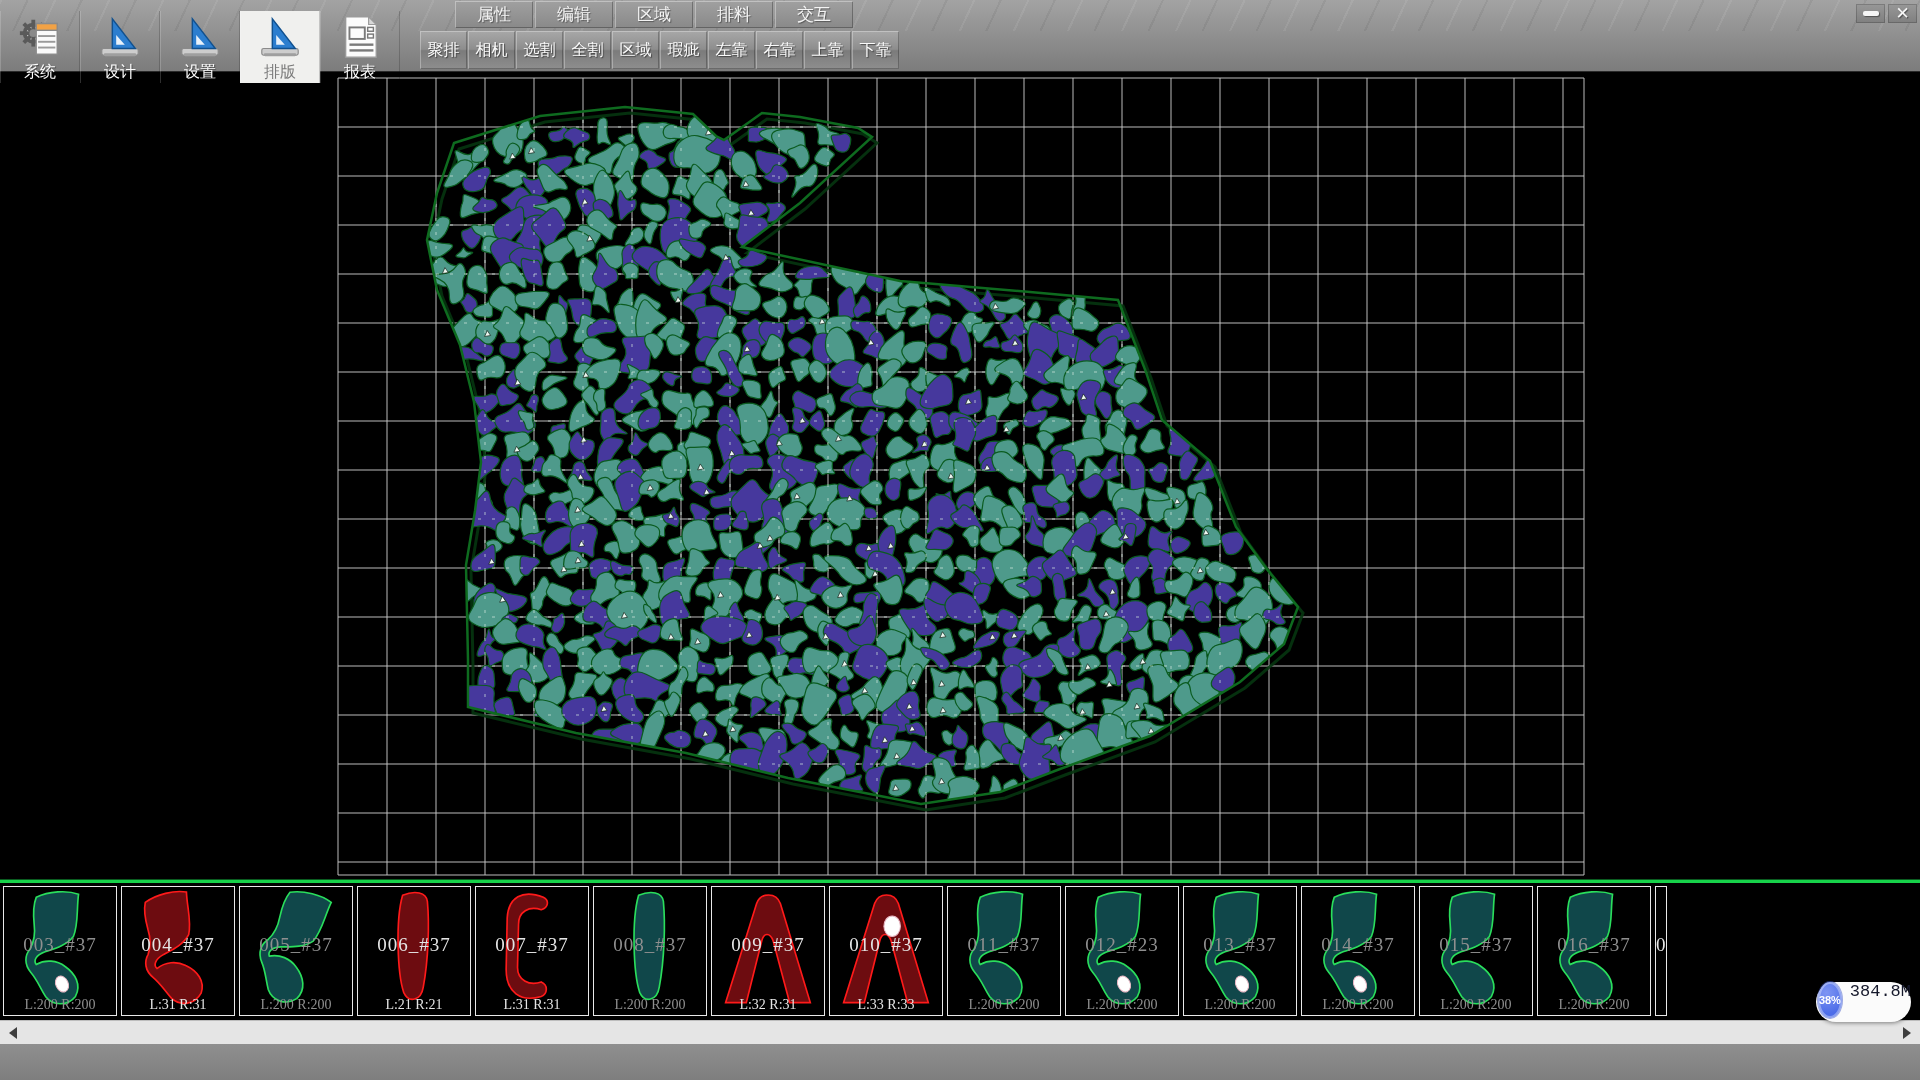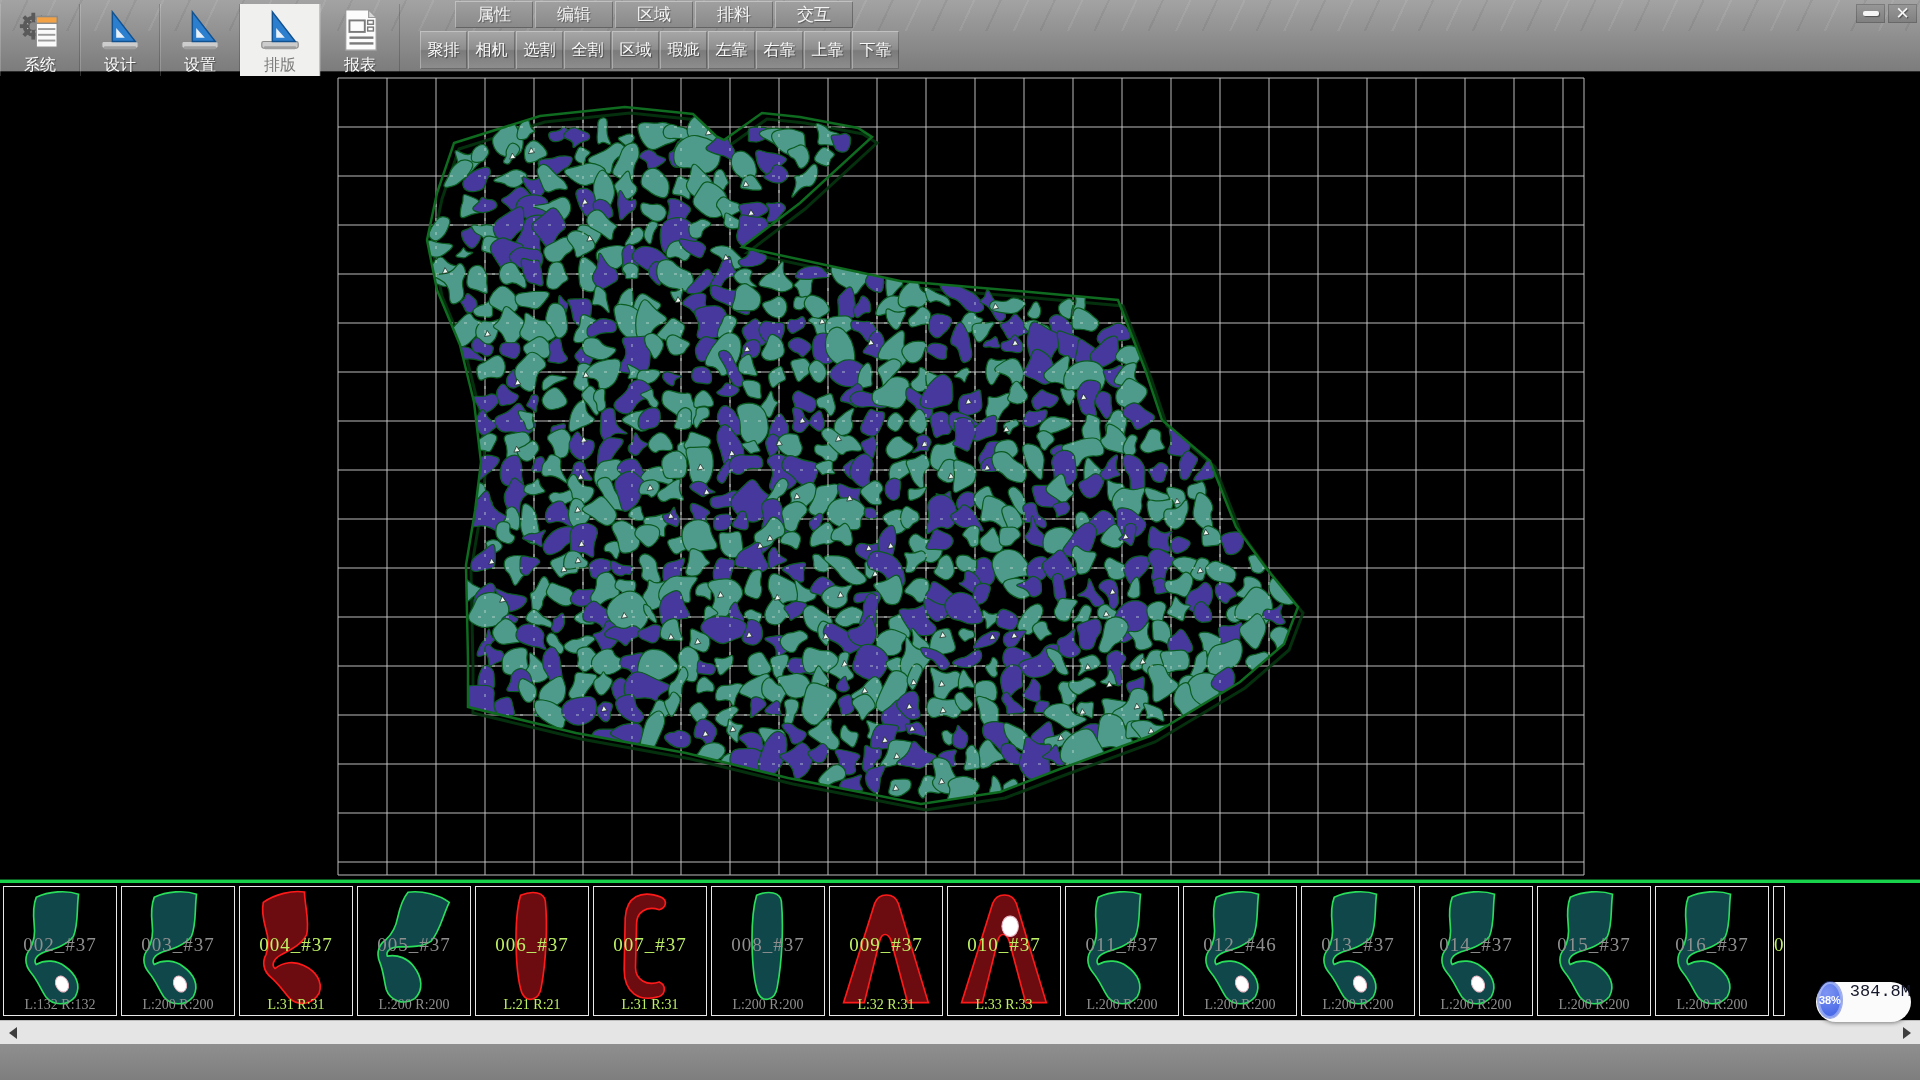--- a/index.html
+++ b/index.html
@@ -6,21 +6,21 @@
   html,body { width:1920px; height:1080px; overflow:hidden; background:#000;
     font-family:"Liberation Sans","DejaVu Sans",sans-serif; }
   #app { position:relative; width:1920px; height:1080px; }
 
   
   #toolbar { position:absolute; left:0; top:0; width:1920px; height:72px;
     background:linear-gradient(#a3a3a3,#7c7c7c); border-bottom:1px solid #2a2a2a; }
   #toolbar::before { content:""; position:absolute; left:0; top:0; width:100%; height:31px;
     background:repeating-linear-gradient(115deg, rgba(255,255,255,.08) 0 2px, transparent 2px 24px,
       rgba(0,0,0,.06) 24px 26px, transparent 26px 49px); }
-  #big-buttons { position:absolute; left:0; top:4px; height:72px; display:flex; z-index:2; }
+  #big-buttons { position:absolute; left:0; top:11px; height:72px; display:flex; z-index:2; }
   .big-btn { width:80px; height:72px; display:flex; flex-direction:column; align-items:center;
     justify-content:flex-start; padding-top:3px; cursor:default;
     border-right:1px solid rgba(0,0,0,.18); border-left:1px solid rgba(255,255,255,.18); }
   .big-btn .bicon { width:46px; height:46px; }
   .big-btn .blabel { font-size:16px; color:#fdfdfd; text-shadow:1px 1px 1px rgba(0,0,0,.45); margin-top:2px; }
   .big-btn.selected { background:#f0f0ee; }
   .big-btn.selected .blabel { color:#7a7a7a; text-shadow:none; }
 
   #menu-tabs { position:absolute; left:420px; top:1px; height:28px; display:flex; z-index:2;padding-left:35px; }
   .menu-tab { width:78px; height:27px; margin-right:2px; display:flex; align-items:center; justify-content:center;
@@ -51,21 +51,21 @@
   #strip { position:absolute; left:0; top:883px; width:1920px; height:137px; background:#000;
     display:flex; padding:3px 0 0 3px; overflow:hidden; }
   .cell { position:relative; width:114px; height:130px; margin-right:4px; flex:0 0 auto;
     border:1px solid #e9e9e9; background:#000; overflow:hidden; }
   .cell.partial { width:12px; margin-right:0; }
   .cell .pname { position:absolute; left:0; top:47px; width:100%; text-align:center;
     font-family:"Liberation Serif","DejaVu Serif",serif; font-size:19px; letter-spacing:1px; white-space:nowrap; }
   .cell .psize { position:absolute; left:0; bottom:2px; width:100%; text-align:center;
     font-family:"Liberation Serif","DejaVu Serif",serif; font-size:14px; white-space:nowrap; }
   .cell .pname.gray,.cell .psize.gray { color:#8f8f8f; }
-  .cell .pname.green,.cell .psize.green { color:#bef264; }
+  .cell .pname.green,.cell .psize.green { color:#e5e5e5; }
   .cell svg { position:absolute; left:0; top:0; }
 
   
   #progress-badge { position:absolute; left:1816px; top:982px; width:95px; height:40px;
     background:#fbfbfb; border-radius:20px; box-shadow:0 1px 4px rgba(0,0,0,.45);
     display:flex; align-items:flex-start; z-index:10; }
   #progress-circle { width:36px; height:36px; margin-left:2px; border-radius:50%;
     background:radial-gradient(circle at 35% 30%, #7e95f3, #4d6de8 70%);
     box-shadow:inset 0 0 0 2px rgba(255,255,255,.35), 0 0 0 1px rgba(60,86,200,.5);
     display:flex; align-items:center; justify-content:center; }
@@ -997,121 +997,111 @@
   <div id="green-line"></div>
 
   <div id="strip">
       <div class="cell">
         <svg width="114" height="128" viewBox="0 0 100 124">
         <g transform="rotate(0 50 62)">
           <path d="M26,10 C38,4 56,3 67,7 C65,22 67,36 62,48 C55,57 43,60 34,63 C26,66 23,71 26,75 C35,70 46,71 54,77 C64,84 70,95 64,106 C56,116 42,115 35,106 C30,98 27,90 21,83 C14,75 15,66 20,60 C24,53 25,44 24,36 C23,26 24,15 26,10 Z" fill="#10474a" stroke="#2ade5c" stroke-width="1.6"></path>
           <ellipse cx="51" cy="94" rx="6" ry="8" transform="rotate(-25 51 94)" fill="#ffffff" stroke="#e9b8c4" stroke-width="1"></ellipse>
         </g>
         </svg>
-      <div class="pname gray">002_#37</div>
-      <div class="psize gray">L:132 R:132</div>
+      <div class="pname gray">003_#37</div>
+      <div class="psize gray">L:200 R:200</div>
+      </div>
+      <div class="cell">
+        <svg width="114" height="128" viewBox="0 0 100 124">
+        <g transform="rotate(-10 50 62)">
+          <path d="M26,10 C38,4 56,3 67,7 C65,22 67,36 62,48 C55,57 43,60 34,63 C26,66 23,71 26,75 C35,70 46,71 54,77 C64,84 70,95 64,106 C56,116 42,115 35,106 C30,98 27,90 21,83 C14,75 15,66 20,60 C24,53 25,44 24,36 C23,26 24,15 26,10 Z" fill="#6d0c10" stroke="#ff1a1a" stroke-width="1.6"></path>
+
+        </g>
+        </svg>
+      <div class="pname green">004_#37</div>
+      <div class="psize green">L:31 R:31</div>
+      </div>
+      <div class="cell">
+        <svg width="114" height="128" viewBox="0 0 100 124">
+        <g transform="rotate(18 50 62)">
+          <path d="M26,10 C38,4 56,3 67,7 C65,22 67,36 62,48 C55,57 43,60 34,63 C26,66 23,71 26,75 C35,70 46,71 54,77 C64,84 70,95 64,106 C56,116 42,115 35,106 C30,98 27,90 21,83 C14,75 15,66 20,60 C24,53 25,44 24,36 C23,26 24,15 26,10 Z" fill="#10474a" stroke="#2ade5c" stroke-width="1.6"></path>
+
+        </g>
+        </svg>
+      <div class="pname gray">005_#37</div>
+      <div class="psize gray">L:200 R:200</div>
+      </div>
+      <div class="cell">
+        <svg width="114" height="128" viewBox="0 0 100 124">
+        <g transform="rotate(0 50 62)">
+          <path d="M38,8 C50,3 61,5 62,14 C64,36 63,70 58,97 C56,110 44,113 39,102 C33,84 31,32 38,8 Z" fill="#6d0c10" stroke="#ff1a1a" stroke-width="1.6"></path>
+
+        </g>
+        </svg>
+      <div class="pname green">006_#37</div>
+      <div class="psize green">L:21 R:21</div>
+      </div>
+      <div class="cell">
+        <svg width="114" height="128" viewBox="0 0 100 124">
+        <g transform="rotate(0 50 62)">
+          <path d="M60,10 C40,2 26,10 25,30 L24,80 C24,102 38,112 58,106 C64,104 65,95 58,92 C46,96 35,90 35,78 L36,36 C36,24 46,18 58,22 C65,20 66,13 60,10 Z" fill="#6d0c10" stroke="#ff1a1a" stroke-width="1.6"></path>
+
+        </g>
+        </svg>
+      <div class="pname green">007_#37</div>
+      <div class="psize green">L:31 R:31</div>
+      </div>
+      <div class="cell">
+        <svg width="114" height="128" viewBox="0 0 100 124">
+        <g transform="rotate(0 50 62)">
+          <path d="M38,8 C50,3 61,5 62,14 C64,36 63,70 58,97 C56,110 44,113 39,102 C33,84 31,32 38,8 Z" fill="#10474a" stroke="#2ade5c" stroke-width="1.6"></path>
+
+        </g>
+        </svg>
+      <div class="pname gray">008_#37</div>
+      <div class="psize gray">L:200 R:200</div>
+      </div>
+      <div class="cell">
+        <svg width="114" height="128" viewBox="0 0 100 124">
+        <g transform="rotate(0 50 62)">
+          <path d="M8,112 L38,16 C42,5 57,5 61,16 L90,112 L70,112 L54,52 C51,44 45,44 43,52 L28,112 Z" fill="#6d0c10" stroke="#ff1a1a" stroke-width="1.6"></path>
+
+        </g>
+        </svg>
+      <div class="pname green">009_#37</div>
+      <div class="psize green">L:32 R:31</div>
+      </div>
+      <div class="cell">
+        <svg width="114" height="128" viewBox="0 0 100 124">
+        <g transform="rotate(0 50 62)">
+          <path d="M8,112 L38,16 C42,5 57,5 61,16 L90,112 L70,112 L54,52 C51,44 45,44 43,52 L28,112 Z" fill="#6d0c10" stroke="#ff1a1a" stroke-width="1.6"></path>
+          <ellipse cx="55" cy="38" rx="8" ry="10" transform="rotate(0 55 38)" fill="#ffffff" stroke="#e9b8c4" stroke-width="1"></ellipse>
+        </g>
+        </svg>
+      <div class="pname green">010_#37</div>
+      <div class="psize green">L:33 R:33</div>
+      </div>
+      <div class="cell">
+        <svg width="114" height="128" viewBox="0 0 100 124">
+        <g transform="rotate(0 50 62)">
+          <path d="M26,10 C38,4 56,3 67,7 C65,22 67,36 62,48 C55,57 43,60 34,63 C26,66 23,71 26,75 C35,70 46,71 54,77 C64,84 70,95 64,106 C56,116 42,115 35,106 C30,98 27,90 21,83 C14,75 15,66 20,60 C24,53 25,44 24,36 C23,26 24,15 26,10 Z" fill="#10474a" stroke="#2ade5c" stroke-width="1.6"></path>
+
+        </g>
+        </svg>
+      <div class="pname gray">011_#37</div>
+      <div class="psize gray">L:200 R:200</div>
       </div>
       <div class="cell">
         <svg width="114" height="128" viewBox="0 0 100 124">
         <g transform="rotate(0 50 62)">
           <path d="M26,10 C38,4 56,3 67,7 C65,22 67,36 62,48 C55,57 43,60 34,63 C26,66 23,71 26,75 C35,70 46,71 54,77 C64,84 70,95 64,106 C56,116 42,115 35,106 C30,98 27,90 21,83 C14,75 15,66 20,60 C24,53 25,44 24,36 C23,26 24,15 26,10 Z" fill="#10474a" stroke="#2ade5c" stroke-width="1.6"></path>
           <ellipse cx="51" cy="94" rx="6" ry="8" transform="rotate(-25 51 94)" fill="#ffffff" stroke="#e9b8c4" stroke-width="1"></ellipse>
         </g>
         </svg>
-      <div class="pname gray">003_#37</div>
-      <div class="psize gray">L:200 R:200</div>
-      </div>
-      <div class="cell">
-        <svg width="114" height="128" viewBox="0 0 100 124">
-        <g transform="rotate(-10 50 62)">
-          <path d="M26,10 C38,4 56,3 67,7 C65,22 67,36 62,48 C55,57 43,60 34,63 C26,66 23,71 26,75 C35,70 46,71 54,77 C64,84 70,95 64,106 C56,116 42,115 35,106 C30,98 27,90 21,83 C14,75 15,66 20,60 C24,53 25,44 24,36 C23,26 24,15 26,10 Z" fill="#6d0c10" stroke="#ff1a1a" stroke-width="1.6"></path>
-
-        </g>
-        </svg>
-      <div class="pname green">004_#37</div>
-      <div class="psize green">L:31 R:31</div>
-      </div>
-      <div class="cell">
-        <svg width="114" height="128" viewBox="0 0 100 124">
-        <g transform="rotate(18 50 62)">
-          <path d="M26,10 C38,4 56,3 67,7 C65,22 67,36 62,48 C55,57 43,60 34,63 C26,66 23,71 26,75 C35,70 46,71 54,77 C64,84 70,95 64,106 C56,116 42,115 35,106 C30,98 27,90 21,83 C14,75 15,66 20,60 C24,53 25,44 24,36 C23,26 24,15 26,10 Z" fill="#10474a" stroke="#2ade5c" stroke-width="1.6"></path>
-
-        </g>
-        </svg>
-      <div class="pname gray">005_#37</div>
-      <div class="psize gray">L:200 R:200</div>
-      </div>
-      <div class="cell">
-        <svg width="114" height="128" viewBox="0 0 100 124">
-        <g transform="rotate(0 50 62)">
-          <path d="M38,8 C50,3 61,5 62,14 C64,36 63,70 58,97 C56,110 44,113 39,102 C33,84 31,32 38,8 Z" fill="#6d0c10" stroke="#ff1a1a" stroke-width="1.6"></path>
-
-        </g>
-        </svg>
-      <div class="pname green">006_#37</div>
-      <div class="psize green">L:21 R:21</div>
-      </div>
-      <div class="cell">
-        <svg width="114" height="128" viewBox="0 0 100 124">
-        <g transform="rotate(0 50 62)">
-          <path d="M60,10 C40,2 26,10 25,30 L24,80 C24,102 38,112 58,106 C64,104 65,95 58,92 C46,96 35,90 35,78 L36,36 C36,24 46,18 58,22 C65,20 66,13 60,10 Z" fill="#6d0c10" stroke="#ff1a1a" stroke-width="1.6"></path>
-
-        </g>
-        </svg>
-      <div class="pname green">007_#37</div>
-      <div class="psize green">L:31 R:31</div>
-      </div>
-      <div class="cell">
-        <svg width="114" height="128" viewBox="0 0 100 124">
-        <g transform="rotate(0 50 62)">
-          <path d="M38,8 C50,3 61,5 62,14 C64,36 63,70 58,97 C56,110 44,113 39,102 C33,84 31,32 38,8 Z" fill="#10474a" stroke="#2ade5c" stroke-width="1.6"></path>
-
-        </g>
-        </svg>
-      <div class="pname gray">008_#37</div>
-      <div class="psize gray">L:200 R:200</div>
-      </div>
-      <div class="cell">
-        <svg width="114" height="128" viewBox="0 0 100 124">
-        <g transform="rotate(0 50 62)">
-          <path d="M8,112 L38,16 C42,5 57,5 61,16 L90,112 L70,112 L54,52 C51,44 45,44 43,52 L28,112 Z" fill="#6d0c10" stroke="#ff1a1a" stroke-width="1.6"></path>
-
-        </g>
-        </svg>
-      <div class="pname green">009_#37</div>
-      <div class="psize green">L:32 R:31</div>
-      </div>
-      <div class="cell">
-        <svg width="114" height="128" viewBox="0 0 100 124">
-        <g transform="rotate(0 50 62)">
-          <path d="M8,112 L38,16 C42,5 57,5 61,16 L90,112 L70,112 L54,52 C51,44 45,44 43,52 L28,112 Z" fill="#6d0c10" stroke="#ff1a1a" stroke-width="1.6"></path>
-          <ellipse cx="55" cy="38" rx="8" ry="10" transform="rotate(0 55 38)" fill="#ffffff" stroke="#e9b8c4" stroke-width="1"></ellipse>
-        </g>
-        </svg>
-      <div class="pname green">010_#37</div>
-      <div class="psize green">L:33 R:33</div>
-      </div>
-      <div class="cell">
-        <svg width="114" height="128" viewBox="0 0 100 124">
-        <g transform="rotate(0 50 62)">
-          <path d="M26,10 C38,4 56,3 67,7 C65,22 67,36 62,48 C55,57 43,60 34,63 C26,66 23,71 26,75 C35,70 46,71 54,77 C64,84 70,95 64,106 C56,116 42,115 35,106 C30,98 27,90 21,83 C14,75 15,66 20,60 C24,53 25,44 24,36 C23,26 24,15 26,10 Z" fill="#10474a" stroke="#2ade5c" stroke-width="1.6"></path>
-
-        </g>
-        </svg>
-      <div class="pname gray">011_#37</div>
-      <div class="psize gray">L:200 R:200</div>
-      </div>
-      <div class="cell">
-        <svg width="114" height="128" viewBox="0 0 100 124">
-        <g transform="rotate(0 50 62)">
-          <path d="M26,10 C38,4 56,3 67,7 C65,22 67,36 62,48 C55,57 43,60 34,63 C26,66 23,71 26,75 C35,70 46,71 54,77 C64,84 70,95 64,106 C56,116 42,115 35,106 C30,98 27,90 21,83 C14,75 15,66 20,60 C24,53 25,44 24,36 C23,26 24,15 26,10 Z" fill="#10474a" stroke="#2ade5c" stroke-width="1.6"></path>
-          <ellipse cx="51" cy="94" rx="6" ry="8" transform="rotate(-25 51 94)" fill="#ffffff" stroke="#e9b8c4" stroke-width="1"></ellipse>
-        </g>
-        </svg>
-      <div class="pname gray">012_#46</div>
+      <div class="pname gray">012_#23</div>
       <div class="psize gray">L:200 R:200</div>
       </div>
       <div class="cell">
         <svg width="114" height="128" viewBox="0 0 100 124">
         <g transform="rotate(0 50 62)">
           <path d="M26,10 C38,4 56,3 67,7 C65,22 67,36 62,48 C55,57 43,60 34,63 C26,66 23,71 26,75 C35,70 46,71 54,77 C64,84 70,95 64,106 C56,116 42,115 35,106 C30,98 27,90 21,83 C14,75 15,66 20,60 C24,53 25,44 24,36 C23,26 24,15 26,10 Z" fill="#10474a" stroke="#2ade5c" stroke-width="1.6"></path>
           <ellipse cx="51" cy="94" rx="6" ry="8" transform="rotate(-25 51 94)" fill="#ffffff" stroke="#e9b8c4" stroke-width="1"></ellipse>
         </g>
         </svg>
       <div class="pname gray">013_#37</div>

